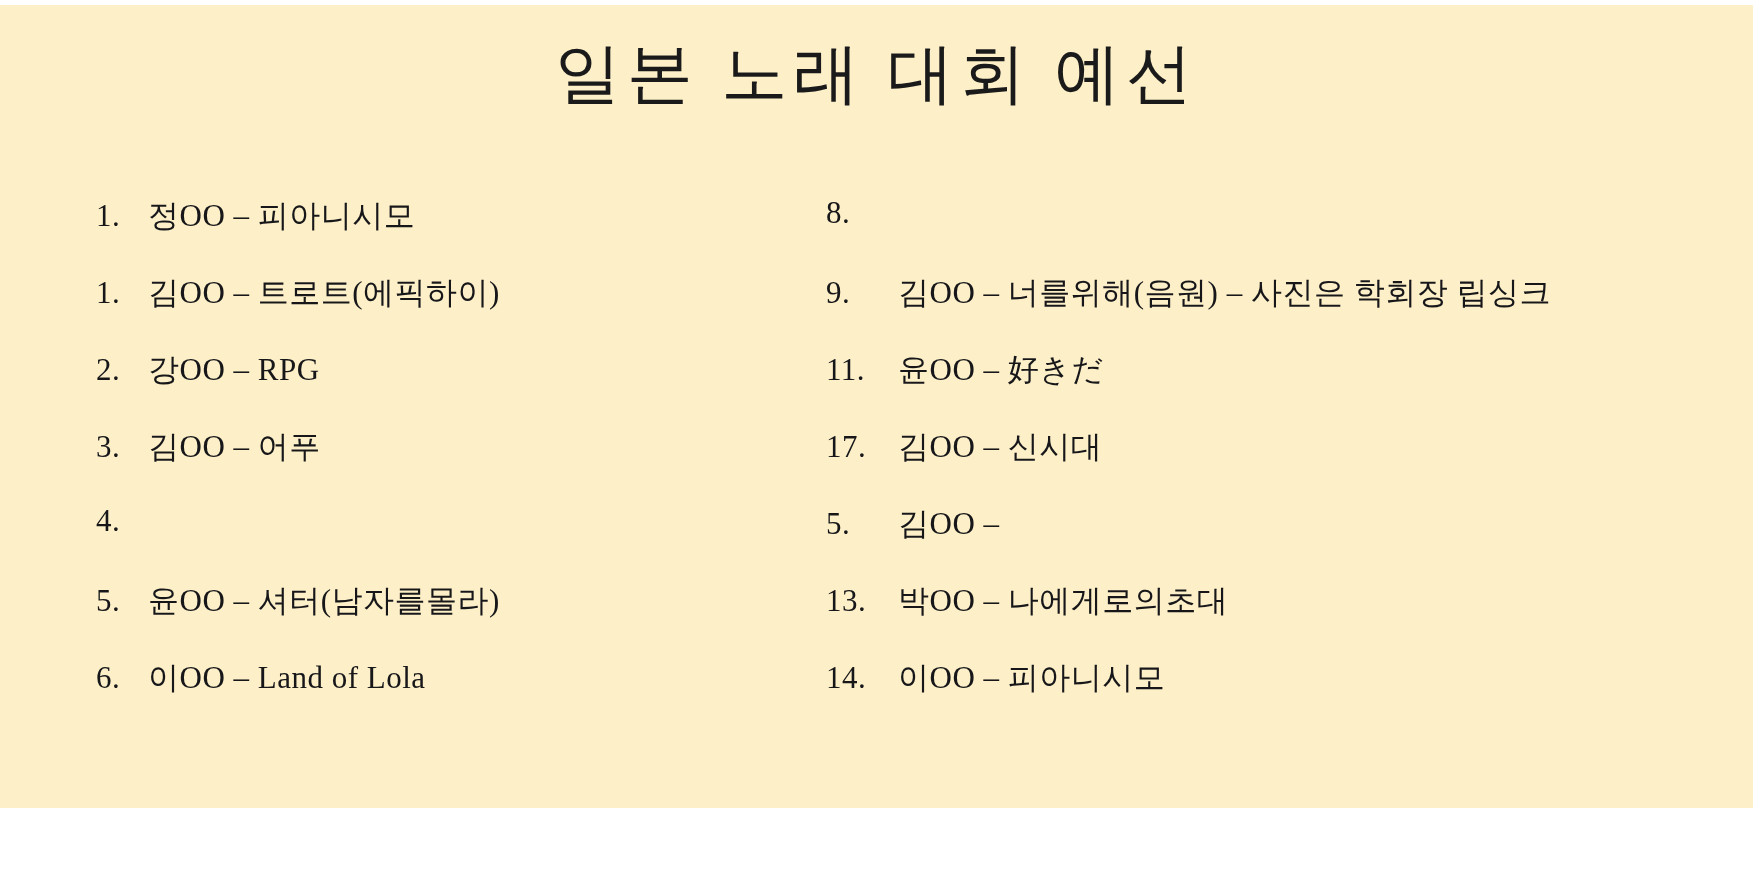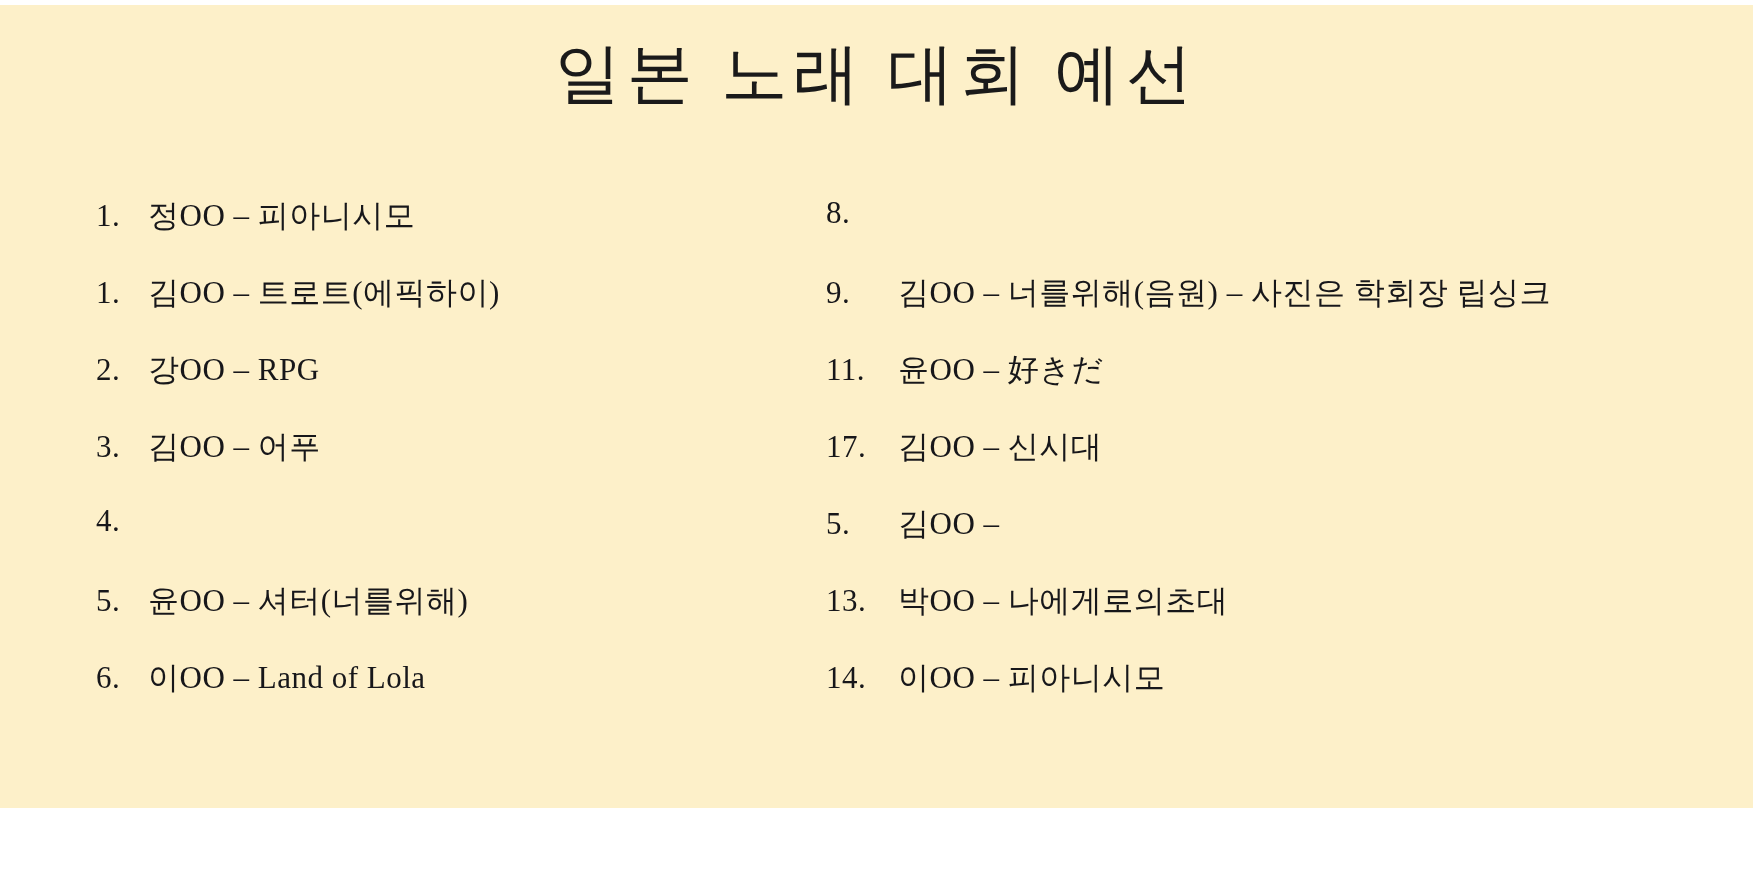--- a/index.html
+++ b/index.html
@@ -102,21 +102,21 @@
       </div>
       <div class="entry">
         <span class="num">3.</span>
         <span class="txt">김OO – 어푸</span>
       </div>
       <div class="entry">
         <span class="num">4.</span>
       </div>
       <div class="entry">
         <span class="num">5.</span>
-        <span class="txt">윤OO – 셔터(너를위해)</span>
+        <span class="txt">윤OO – 셔터(남자를몰라)</span>
       </div>
       <div class="entry">
         <span class="num">6.</span>
         <span class="txt">이OO – Land of Lola</span>
       </div>
     </div>
 
     <div class="col col-right">
       <div class="entry">
         <span class="num">8.</span>

